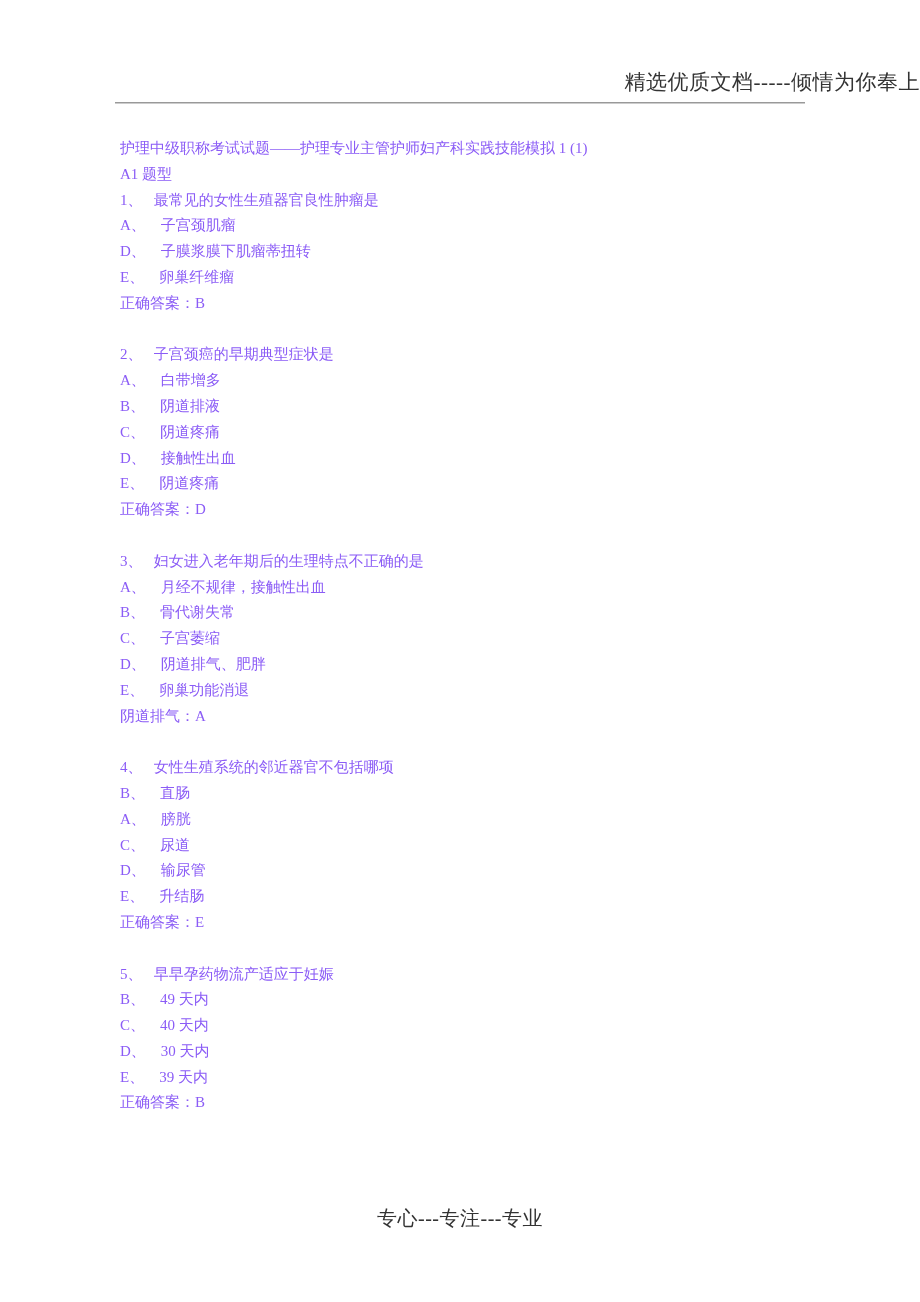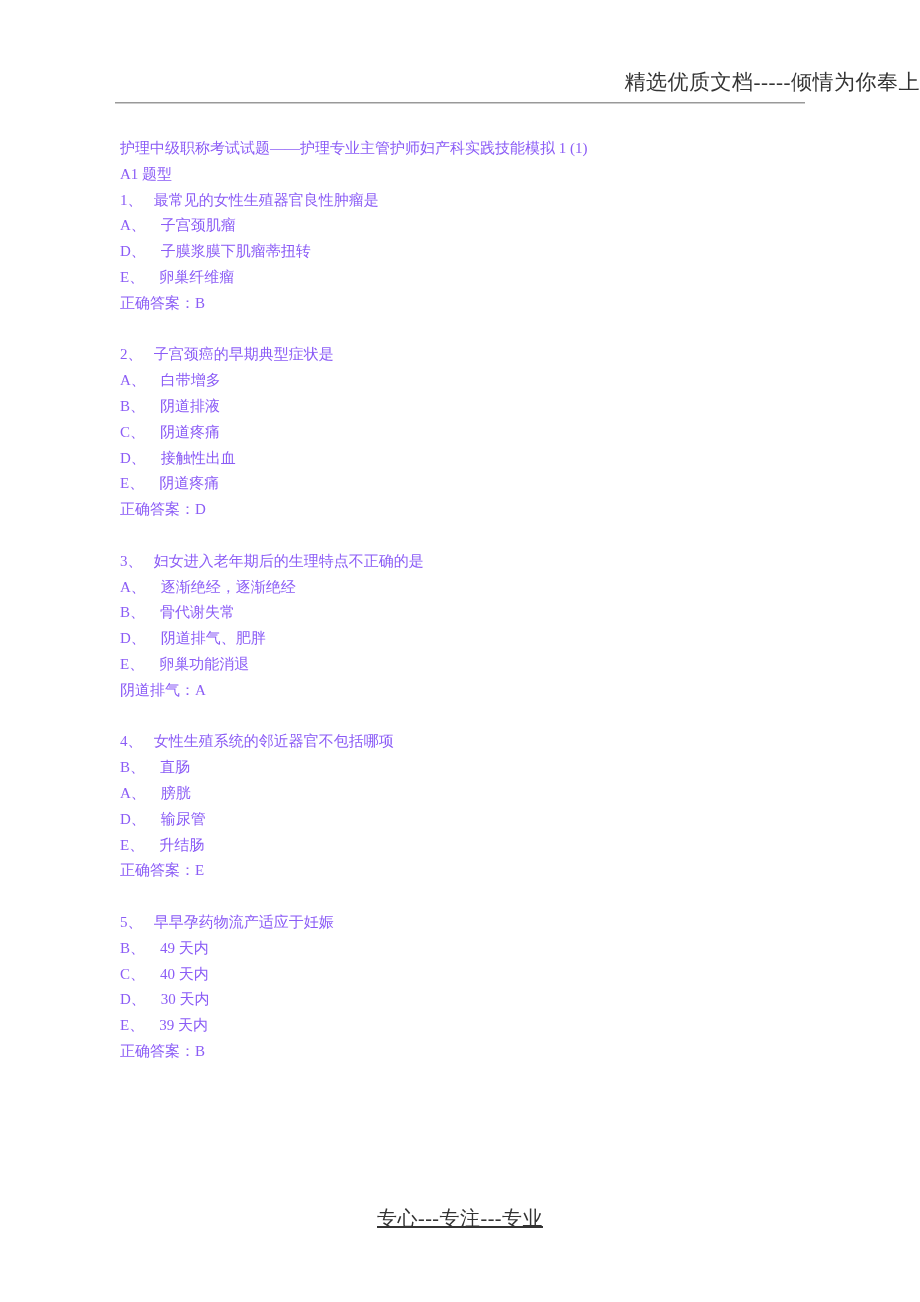--- a/index.html
+++ b/index.html
@@ -42,21 +42,20 @@
     .page-footer {
       position: absolute;
       bottom: 70px;
       left: 0;
       right: 0;
       text-align: center;
       font-size: 20px;
       font-family: "KaiTi", "楷体", serif;
       color: #333333;
       letter-spacing: 0.5px;
-      text-decoration: underline;
     }
   </style>
 </head>
 <body>
 
 <div class="page-header">精选优质文档-----倾情为你奉上</div>
 <hr class="header-rule">
 
 <div class="content">
   <div class="line">护理中级职称考试试题——护理专业主管护师妇产科实践技能模拟 1 (1)</div>
@@ -72,30 +71,32 @@
   <div class="line"><span>2、</span>   <span>子宫颈癌的早期典型症状是</span></div>
   <div class="line"><span>A、</span>    <span>白带增多</span></div>
   <div class="line"><span>B、</span>    <span>阴道排液</span></div>
   <div class="line"><span>C、</span>    <span>阴道疼痛</span></div>
   <div class="line"><span>D、</span>    <span>接触性出血</span></div>
   <div class="line"><span>E、</span>    <span>阴道疼痛</span></div>
   <div class="line">正确答案：D</div>
   <div class="line">&nbsp;</div>
 
   <div class="line"><span>3、</span>   <span>妇女进入老年期后的生理特点不正确的是</span></div>
-  <div class="line"><span>A、</span>    <span>逐渐绝经，逐渐绝经</span></div>
+  <div class="line"><span>A、</span>    <span>月经不规律，接触性出血</span></div>
   <div class="line"><span>B、</span>    <span>骨代谢失常</span></div>
+  <div class="line"><span>C、</span>    <span>子宫萎缩</span></div>
   <div class="line"><span>D、</span>    <span>阴道排气、肥胖</span></div>
   <div class="line"><span>E、</span>    <span>卵巢功能消退</span></div>
   <div class="line">阴道排气：A</div>
   <div class="line">&nbsp;</div>
 
   <div class="line"><span>4、</span>   <span>女性生殖系统的邻近器官不包括哪项</span></div>
   <div class="line"><span>B、</span>    <span>直肠</span></div>
   <div class="line"><span>A、</span>    <span>膀胱</span></div>
+  <div class="line"><span>C、</span>    <span>尿道</span></div>
   <div class="line"><span>D、</span>    <span>输尿管</span></div>
   <div class="line"><span>E、</span>    <span>升结肠</span></div>
   <div class="line">正确答案：E</div>
   <div class="line">&nbsp;</div>
 
   <div class="line"><span>5、</span>   <span>早早孕药物流产适应于妊娠</span></div>
   <div class="line"><span>B、</span>    <span>49 天内</span></div>
   <div class="line"><span>C、</span>    <span>40 天内</span></div>
   <div class="line"><span>D、</span>    <span>30 天内</span></div>
   <div class="line"><span>E、</span>    <span>39 天内</span></div>

